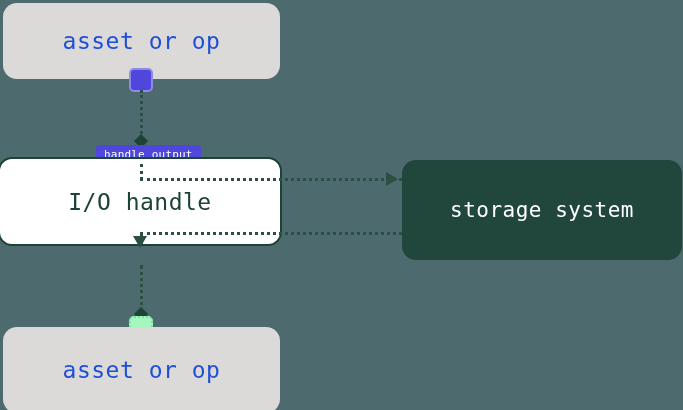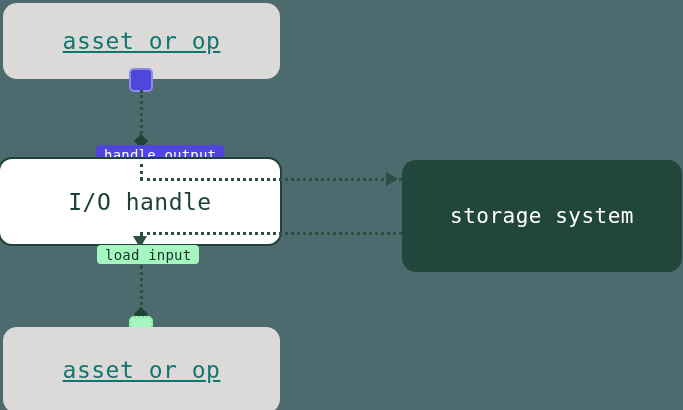--- a/index.html
+++ b/index.html
@@ -28,44 +28,43 @@
     display: flex;
     align-items: center;
     justify-content: center;
     text-align: center;
     letter-spacing: 0.5px;
   }
 
   .node-asset {
     background: #dcdad8;
     border-radius: 14px;
-    color: #0f766e;
+    color: #1d4ed8;
     font-size: 23px;
-    text-decoration: underline;
   }
 
   .node-iomanager {
     background: #ffffff;
     border: 2px solid #1d4236;
     border-radius: 14px;
     color: #1d4236;
     font-size: 23px;
   }
 
   .node-storage {
     background: #21463c;
     border-radius: 14px;
     color: #ffffff;
     font-size: 21px;
   }
 
   #asset-top    { left: 3px;   top: 3px;    width: 277px; height: 76px; }
   #io-manager   { left: -2px;  top: 157px;  width: 284px; height: 89px; }
   #asset-bottom { left: 3px;   top: 327px;  width: 277px; height: 86px; }
-  #storage      { left: 402px; top: 160px;  width: 280px; height: 112px; }
+  #storage      { left: 402px; top: 160px;  width: 280px; height: 100px; }
 
   
   .port {
     position: absolute;
     box-sizing: border-box;
     width: 24px;
     height: 24px;
     border-radius: 5px;
   }
   #port-top {
@@ -84,21 +83,21 @@
   
   .edge-label {
     position: absolute;
     box-sizing: border-box;
     display: flex;
     align-items: center;
     justify-content: center;
     height: 19px;
     padding: 0 8px;
     border-radius: 4px;
-    font-size: 14px;
+    font-size: 11px;
     letter-spacing: 0.2px;
     white-space: nowrap;
   }
   #label-handle-output {
     left: 96px;
     top: 145px;
     background: #4f46dc;
     color: #ffffff;
   }
   #label-load-input {
@@ -196,23 +195,20 @@
   <div class="hline" id="line-out-h"></div>
 
   <div class="arrow" id="arrow-storage"></div>
 
   <div class="hline" id="line-in-h"></div>
 
   <div class="vline" id="line-io-out"></div>
 
   <div class="arrow" id="arrow-loadinput"></div>
 
-  <div class="edge-label" id="label-load-input">
-    <span>load input</span>
-  </div>
 
   <div class="vline" id="line-bot-v"></div>
 
   <div class="diamond" id="diamond-bottom"></div>
 
   <div class="port" id="port-bottom"></div>
 
   <div class="node node-asset" id="asset-bottom">
     <span>asset or op</span>
   </div>

